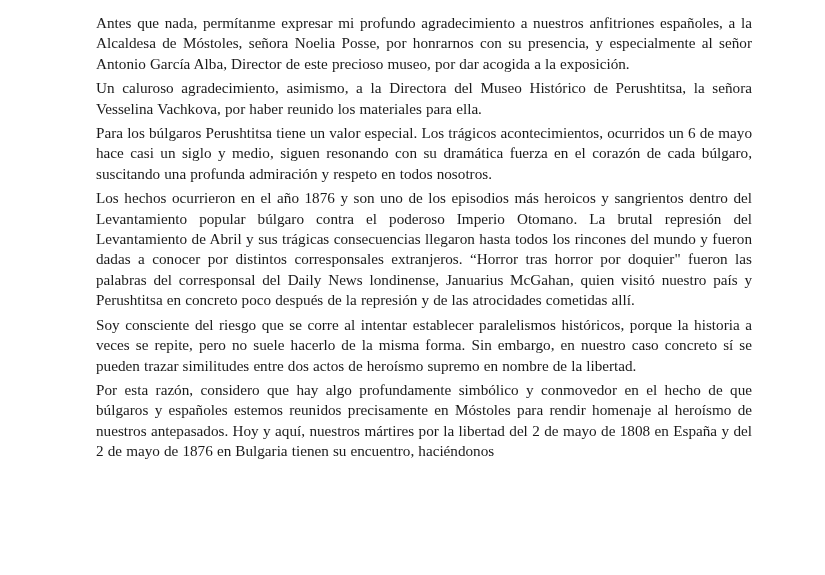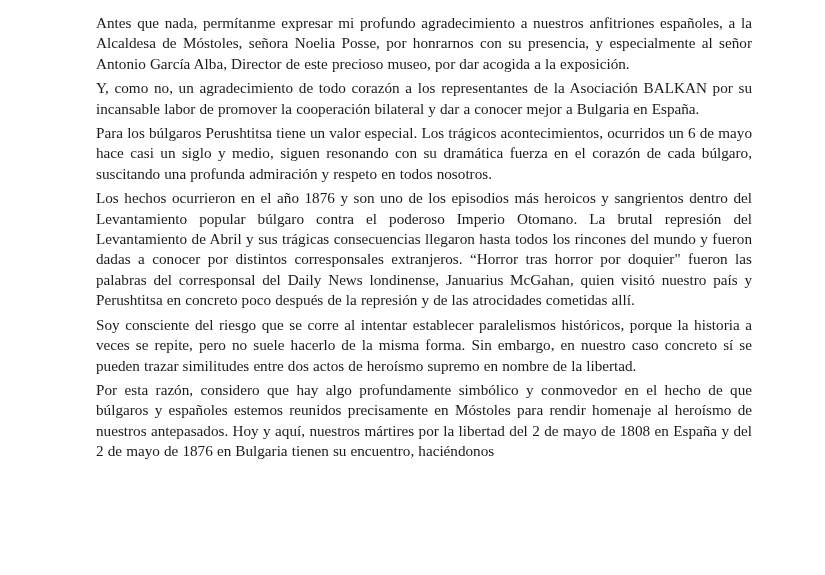--- a/index.html
+++ b/index.html
@@ -30,18 +30,18 @@
     text-justify: inter-word;
     hyphens: none;
     word-spacing: 0.02em;
   }
 </style>
 </head>
 <body>
 
 <div class="page">
   <p>Antes que nada, permítanme expresar mi profundo agradecimiento a nuestros anfitriones españoles, a la Alcaldesa de Móstoles, señora Noelia Posse, por honrarnos con su presencia, y especialmente al señor Antonio García Alba, Director de este precioso museo, por dar acogida a la exposición.</p>
-  <p>Y, como no, un agradecimiento de todo corazón a los representantes de la Asociación BALKAN por su incansable labor de promover la cooperación bilateral y dar a conocer mejor a Bulgaria en España.</p>
+  <p>Un caluroso agradecimiento, asimismo, a la Directora del Museo Histórico de Perushtitsa, la señora Vesselina Vachkova, por haber reunido los materiales para ella.</p>
   <p>Para los búlgaros Perushtitsa tiene un valor especial. Los trágicos acontecimientos, ocurridos un 6 de mayo hace casi un siglo y medio, siguen resonando con su dramática fuerza en el corazón de cada búlgaro, suscitando una profunda admiración y respeto en todos nosotros.</p>
   <p>Los hechos ocurrieron en el año 1876 y son uno de los episodios más heroicos y sangrientos dentro del Levantamiento popular búlgaro contra el poderoso Imperio Otomano. La brutal represión del Levantamiento de Abril y sus trágicas consecuencias llegaron hasta todos los rincones del mundo y fueron dadas a conocer por distintos corresponsales extranjeros. “Horror tras horror por doquier" fueron las palabras del corresponsal del Daily News londinense, Januarius McGahan, quien visitó nuestro país y Perushtitsa en concreto poco después de la represión y de las atrocidades cometidas allí.</p>
   <p>Soy consciente del riesgo que se corre al intentar establecer paralelismos históricos, porque la historia a veces se repite, pero no suele hacerlo de la misma forma. Sin embargo, en nuestro caso concreto sí se pueden trazar similitudes entre dos actos de heroísmo supremo en nombre de la libertad.</p>
   <p>Por esta razón, considero que hay algo profundamente simbólico y conmovedor en el hecho de que búlgaros y españoles estemos reunidos precisamente en Móstoles para rendir homenaje al heroísmo de nuestros antepasados. Hoy y aquí, nuestros mártires por la libertad del 2 de mayo de 1808 en España y del 2 de mayo de 1876 en Bulgaria tienen su encuentro, haciéndonos</p>
 </div>
 
 </body></html>

